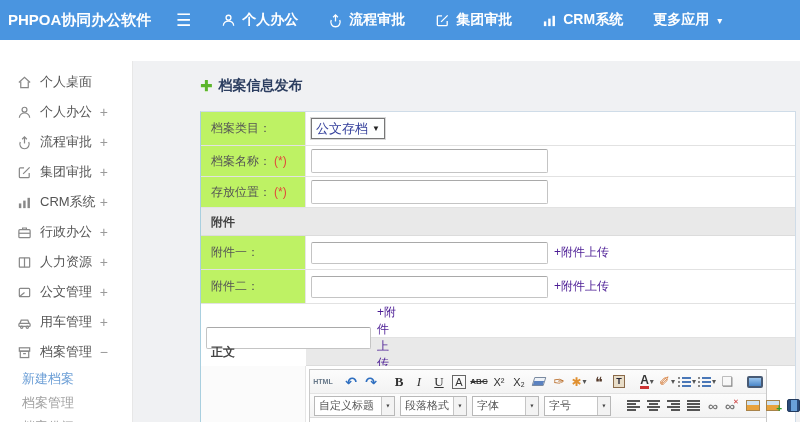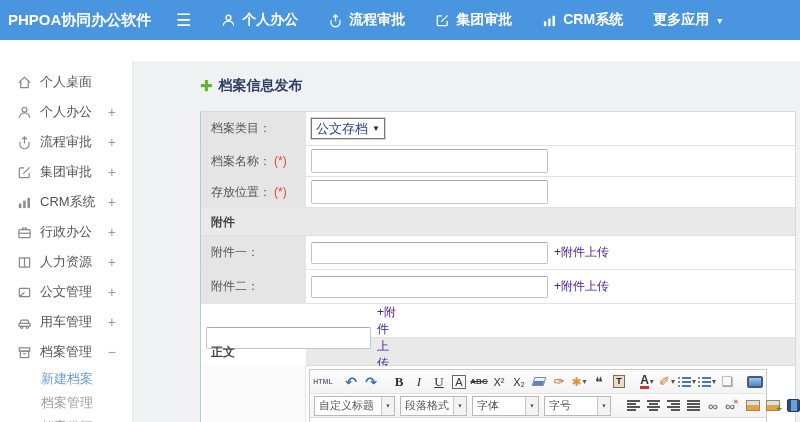--- a/index.html
+++ b/index.html
@@ -16,40 +16,40 @@
   .nav-item { display:flex; align-items:center; gap:6px; cursor:pointer; }
   .nav-item svg { display:block; }
   .more-caret { font-size:10px; margin-left:2px; }
 
   
   .bodywrap { flex:1; display:flex; min-height:0; }
 
   
   .sidebar { width:133px; flex:0 0 133px; background:#fff; border-right:1px solid #e7e7e7;
     padding-top:6px; overflow:hidden; }
-  .side-item { display:flex; align-items:center; height:30px; padding:0 16px 0 16px; cursor:pointer;justify-content:space-between; }
+  .side-item { display:flex; align-items:center; height:30px; padding:0 24px 0 16px; cursor:pointer;justify-content:space-between; }
   .side-item .s-icon { width:16px; display:flex; justify-content:center; }
   .side-item .lbl { margin-left:8px; font-size:13px; color:#555; flex:1; white-space:nowrap; }
   .side-item .expand { color:#9a9a9a; font-size:14px; }
-  .submenu-item { height:24px; line-height:24px; padding-left:41px; font-size:13px;
+  .submenu-item { height:24px; line-height:24px; padding-left:22px; font-size:13px;
     color:#a0a0a0; cursor:pointer; white-space:nowrap; }
   .submenu-item.active { color:#6b9ed6; }
 
   
   .main { flex:1; background:#f0f1f3; min-width:0; padding-top:14px; }
   .page-title { margin-left:67px; display:flex; align-items:center; gap:6px; height:22px; }
   .plus-ico { color:#5cb52c; font-size:15px; font-weight:bold;
     text-shadow:0 1px 0 #cdeab8; }
   .page-title h1 { font-size:14px; font-weight:bold; color:#2c3e60; }
 
   
   .form { margin:14px 0 0 67px; width:596px; background:#fff;
     border:1px solid #cfdce8; border-left-color:#a9cfdf; border-bottom:none; }
   .frow { display:grid; grid-template-columns:105px 1fr; border-bottom:1px solid #e2e2e2; }
-  .fcell-label { background:#e5e5e5; border-right:1px solid #e6e6e6;
+  .fcell-label { background:#bef264; border-right:1px solid #e6e6e6;
     display:flex; align-items:center; padding-left:10px; font-size:12px; color:#555; }
   .fcell-field { display:flex; align-items:center; padding-left:5px; background:#fff; } .h31 { height:31px; } .h34 { height:34px; }
   .req { color:#e04a3a; margin-left:3px; font-size:12px; }
   .sec-head { height:28px; line-height:28px; background:#e9e9e9; border-bottom:1px solid #dcdcdc;
     font-size:12px; font-weight:bold; color:#444; padding-left:10px; }
   .txt { width:237px; height:22px; border:1px solid #c4c4c4; border-top-color:#a9a9a9;
     border-radius:2px; font-size:12px; padding:0 4px; outline:none; }
   .txt.big { height:24px; }
   .sel-box { display:inline-flex; align-items:center; border:1px solid #777; background:#fdfefe;
     height:21px; padding:0 4px; cursor:pointer; box-shadow:0 0 0 1px #d8d8d8; }

